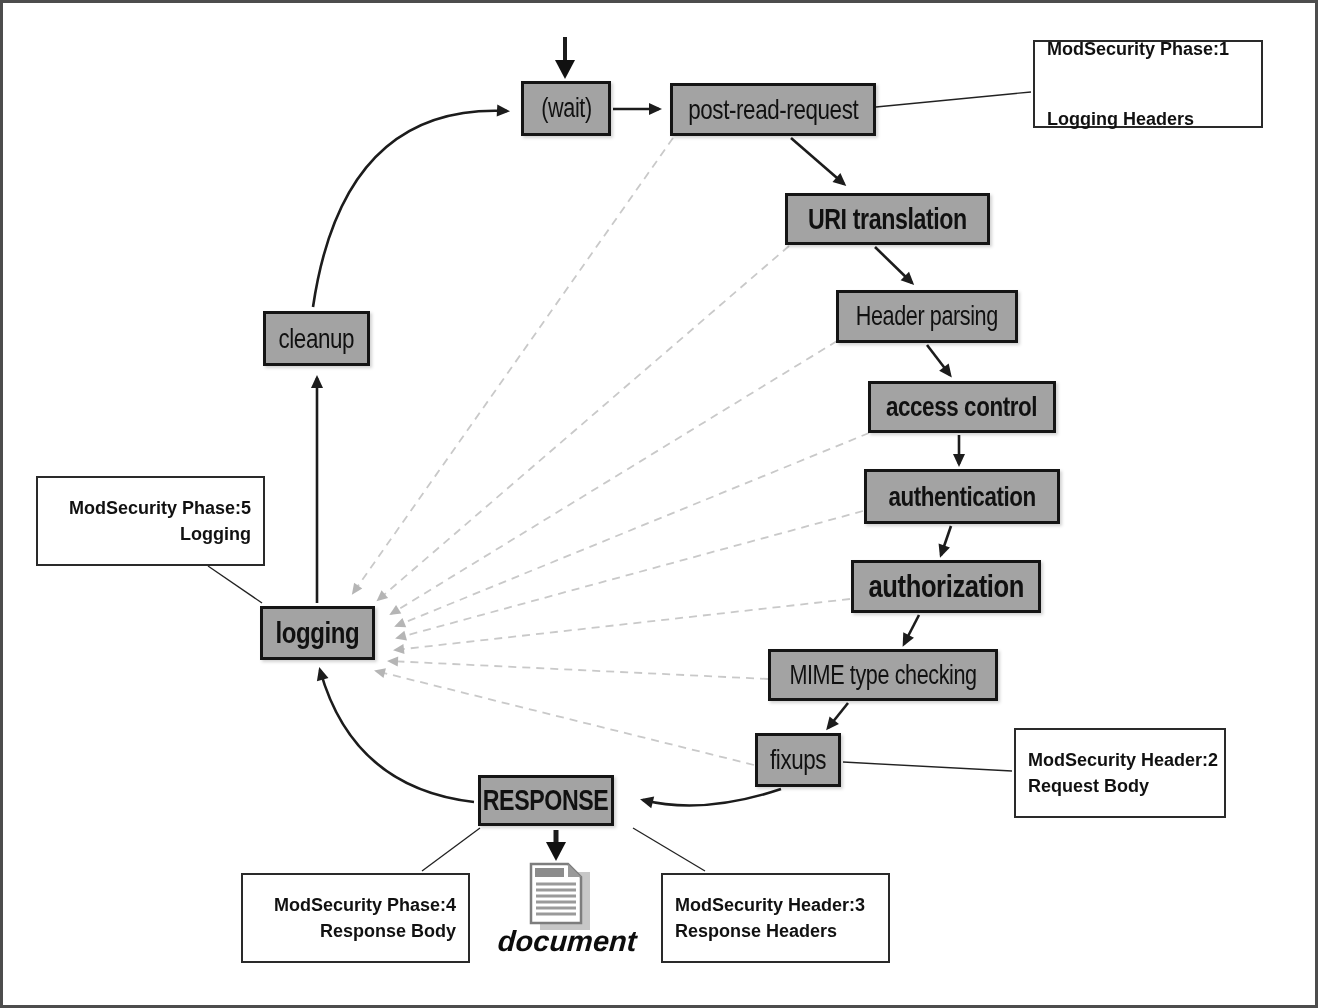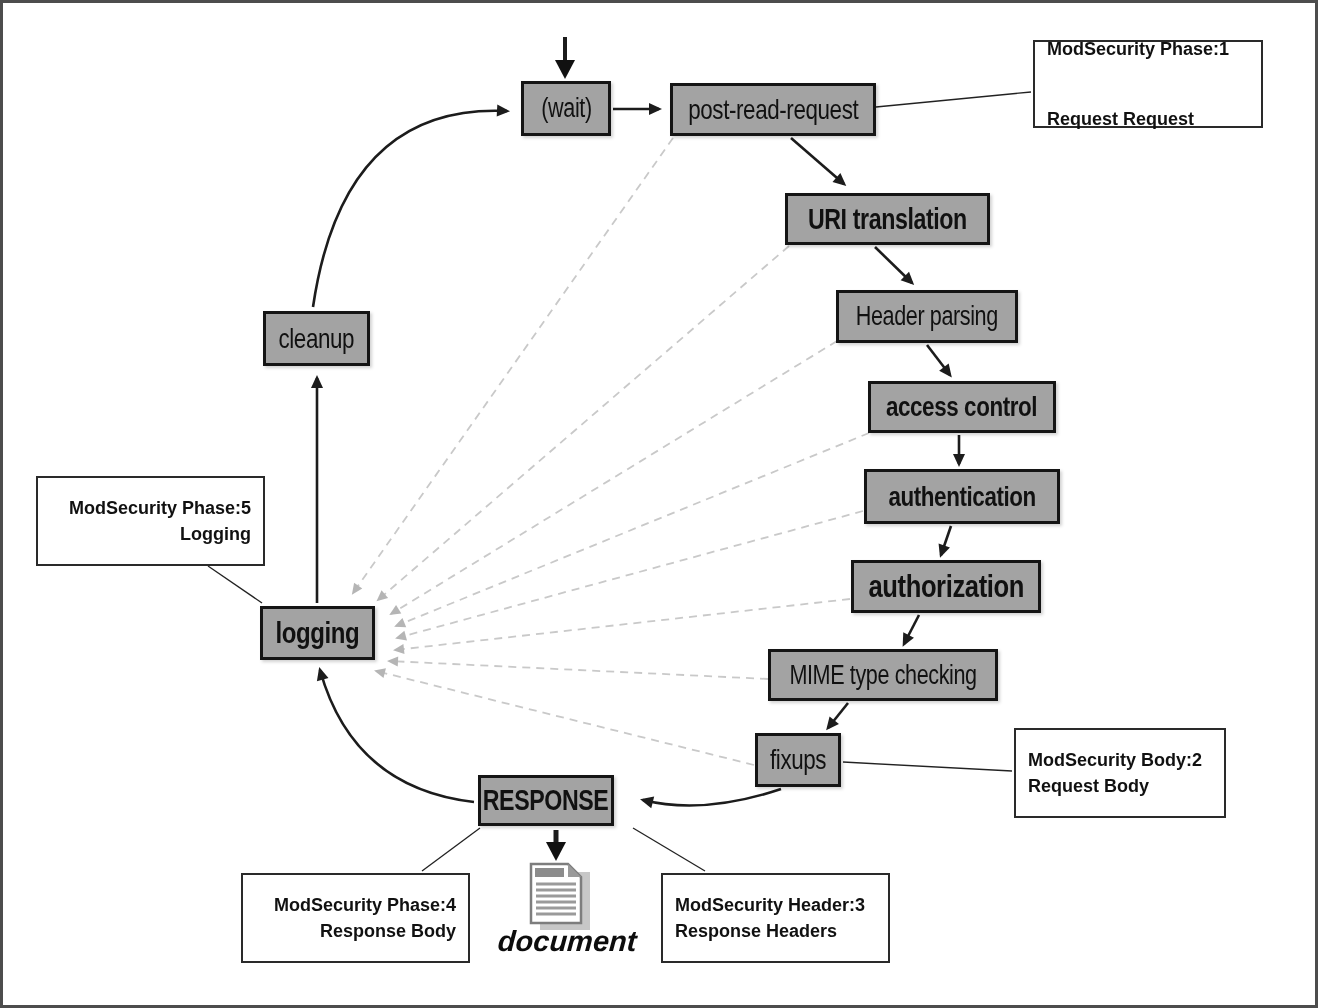--- a/index.html
+++ b/index.html
@@ -138,24 +138,24 @@
     </div>
   <div class="node heavy" style="left:257px;top:603px;width:115px;height:54px;font-size:30px;">
       <span class="t">logging</span>
     </div>
   <div class="node med" style="left:260px;top:308px;width:107px;height:55px;font-size:28px;">
       <span class="t">cleanup</span>
     </div>
 
   <div class="callout left" style="left:1030px;top:37px;width:230px;height:88px;gap:44px;">
     <div>ModSecurity Phase:1</div>
-    <div>Request Request</div>
+    <div>Logging Headers</div>
   </div>
   <div class="callout left" style="left:1011px;top:725px;width:212px;height:90px;">
-    <div>ModSecurity Body:2</div>
+    <div>ModSecurity Header:2</div>
     <div>Request Body</div>
   </div>
   <div class="callout left" style="left:658px;top:870px;width:229px;height:90px;">
     <div>ModSecurity Header:3</div>
     <div>Response Headers</div>
   </div>
   <div class="callout right" style="left:238px;top:870px;width:229px;height:90px;">
     <div>ModSecurity Phase:4</div>
     <div>Response Body</div>
   </div>

